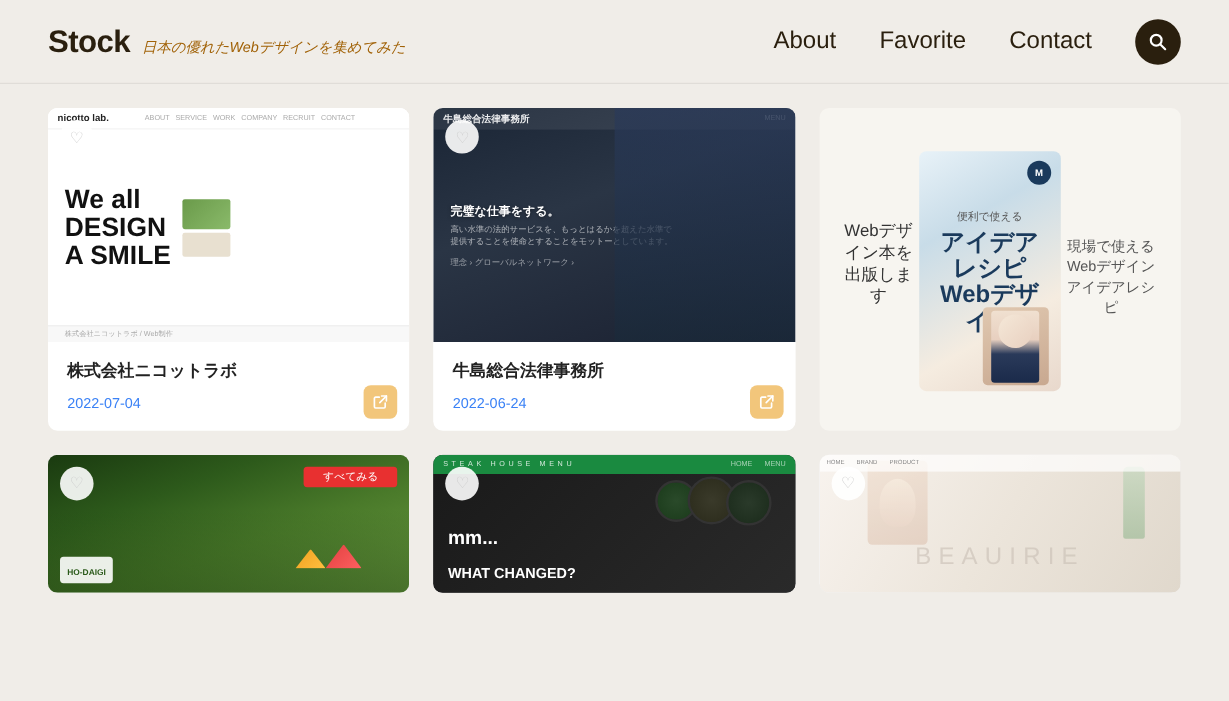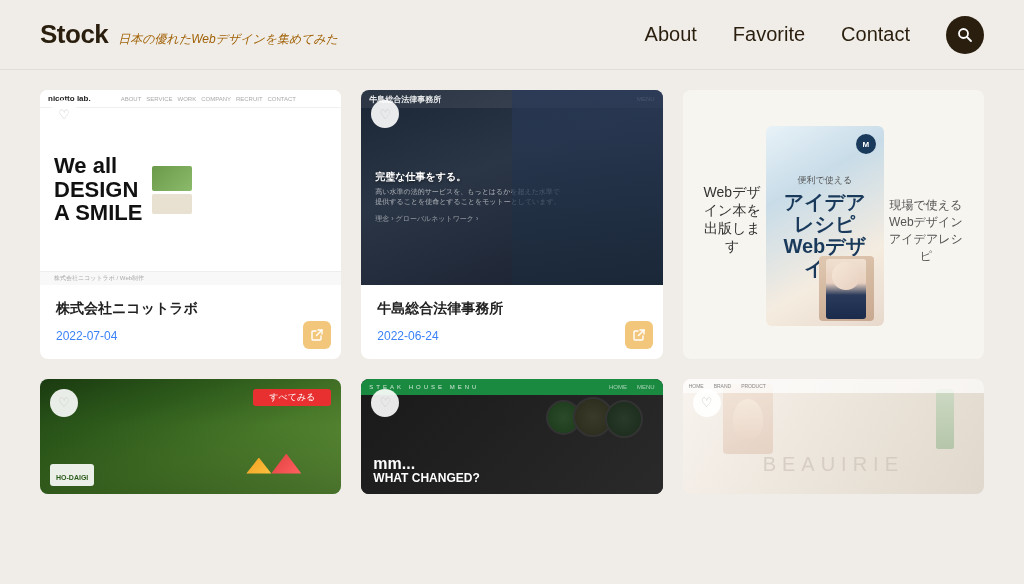--- a/index.html
+++ b/index.html
@@ -334,21 +334,21 @@
   <div class="card card-partial" style="height:115px;">
     <div class="card-image-wrapper" style="height:115px;">
       <div style="width:100%;height:100%;background:#111;display:flex;flex-direction:column;">
         <div style="background:#1a8a40;height:16px;display:flex;align-items:center;padding:0 8px;justify-content:space-between;">
           <span style="font-size:6px;color:rgba(255,255,255,0.8);letter-spacing:3px;">STEAK HOUSE MENU</span>
           <div style="display:flex;gap:10px;">
             <span style="font-size:6px;color:rgba(255,255,255,0.6);">HOME</span>
             <span style="font-size:6px;color:rgba(255,255,255,0.6);">MENU</span>
           </div>
         </div>
-        <div style="flex:1;background:linear-gradient(135deg,#1a1a1a,#2a2a2a);display:flex;flex-direction:column;align-items:flex-start;justify-content:flex-end;padding:8px 12px;position:relative;">
+        <div style="flex:1;background:linear-gradient(135deg,#1a1a1a,#2a2a2a);display:flex;flex-direction:column;align-items:flex-start;justify-content:flex-end;padding:8px 12px;position:relative;gap:15px;">
 
           <div style="position:absolute;top:5px;right:20px;display:flex;gap:-5px;">
             <div style="width:35px;height:35px;background:radial-gradient(circle,#2a4a2a,#1a3a1a);border-radius:50%;border:2px solid #333;"></div>
             <div style="width:40px;height:40px;background:radial-gradient(circle,#3a3a2a,#2a2a1a);border-radius:50%;border:2px solid #333;margin-left:-8px;margin-top:-3px;"></div>
             <div style="width:38px;height:38px;background:radial-gradient(circle,#2a3a2a,#1a2a1a);border-radius:50%;border:2px solid #333;margin-left:-8px;"></div>
           </div>
           <div style="font-size:16px;font-weight:900;color:#fff;line-height:1.1;">mm...</div>
           <div style="font-size:12px;font-weight:700;color:#fff;line-height:1.1;">WHAT CHANGED?</div>
         </div>
       </div>

